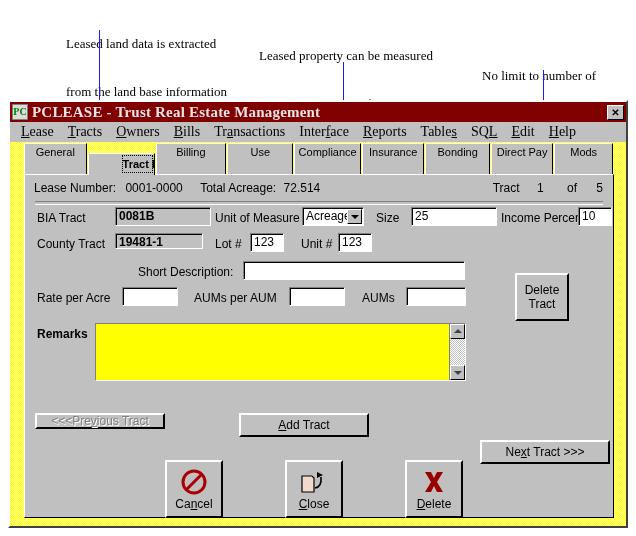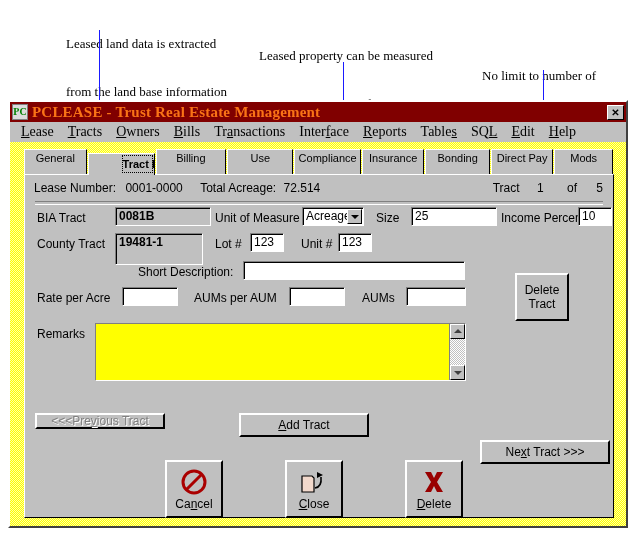--- a/index.html
+++ b/index.html
@@ -61,21 +61,21 @@
     position:absolute;
     left:0;top:0;right:0;bottom:0;
     font-family:"Liberation Serif", serif;
     font-weight:bold;
     font-size:10px;
     line-height:14px;
     text-align:center;
     color:#008000;
   }
   .title-text{
-    color:#f97316;
+    color:#e5e5e5;
     font-family:"Liberation Serif", serif;
     font-weight:bold;
     font-size:15px;
     letter-spacing:0.2px;
     flex:1 1 auto;
     white-space:nowrap;
     overflow:hidden;
   }
   .close-btn{
     width:17px;height:15px;
@@ -120,21 +120,21 @@
     height:383px;
   }
   .tabstrip{
     position:absolute;
     left:12px; top:12px; right:10px;
     height:20px;
     display:flex;
     align-items:flex-end;
   }
   .tab{
-    height:26px;
+    height:32px;
     background:#c0c0c0;
     border-top:1px solid #ffffff;
     border-left:1px solid #ffffff;
     border-right:1px solid #000000;
     box-sizing:border-box;
     font-size:11px;
     line-height:16px;
     text-align:center;
     color:#000000;
     cursor:default;
@@ -443,21 +443,21 @@
         <span class="combo-btn"></span>
       </div>
 
       <div class="lbl" style="left:351px;top:36px;">Size</div>
       <div class="field" style="left:386px;top:32px;width:86px;height:19px;">25</div>
 
       <div class="lbl" style="left:476px;top:36px;">Income Percent</div>
       <div class="field" style="left:553px;top:32px;width:34px;height:19px;">10</div>
 
       <div class="lbl" style="left:12px;top:62px;">County Tract</div>
-      <div class="field readonly" style="left:90px;top:58px;width:88px;height:32px;">19481-1</div>
+      <div class="field readonly" style="left:90px;top:58px;width:88px;height:16px;">19481-1</div>
 
       <div class="lbl" style="left:190px;top:62px;">Lot #</div>
       <div class="field" style="left:225px;top:58px;width:34px;height:19px;">123</div>
 
       <div class="lbl" style="left:276px;top:62px;">Unit #</div>
       <div class="field" style="left:313px;top:58px;width:34px;height:19px;">123</div>
 
       <div class="lbl" style="left:113px;top:90px;">Short Description:</div>
       <div class="field" style="left:218px;top:86px;width:222px;height:19px;"></div>
 
@@ -468,21 +468,21 @@
       <div class="field" style="left:264px;top:112px;width:56px;height:19px;"></div>
 
       <div class="lbl" style="left:337px;top:116px;">AUMs</div>
       <div class="field" style="left:381px;top:112px;width:60px;height:19px;"></div>
 
       <div class="btn" style="left:490px;top:98px;width:54px;height:48px;">
         <span>Delete</span>
         <span>Tract</span>
       </div>
 
-      <div class="lbl" style="left:12px;top:152px;">Remarks</div>
+      <div class="lbl" style="left:12px;top:152px;font-weight:bold;">Remarks</div>
       <div class="remarks-wrap" style="left:70px;top:148px;width:371px;height:58px;">
         <div class="remarks-text"></div>
         <div class="scrollbar">
           <div class="sb-btn up"></div>
           <div class="sb-btn down"></div>
         </div>
       </div>
 
       <div class="btn disabled" style="left:10px;top:238px;width:130px;height:16px;">
         <span><span>&lt;&lt;&lt;Pre</span><u>v</u><span>ious Tract</span></span>

